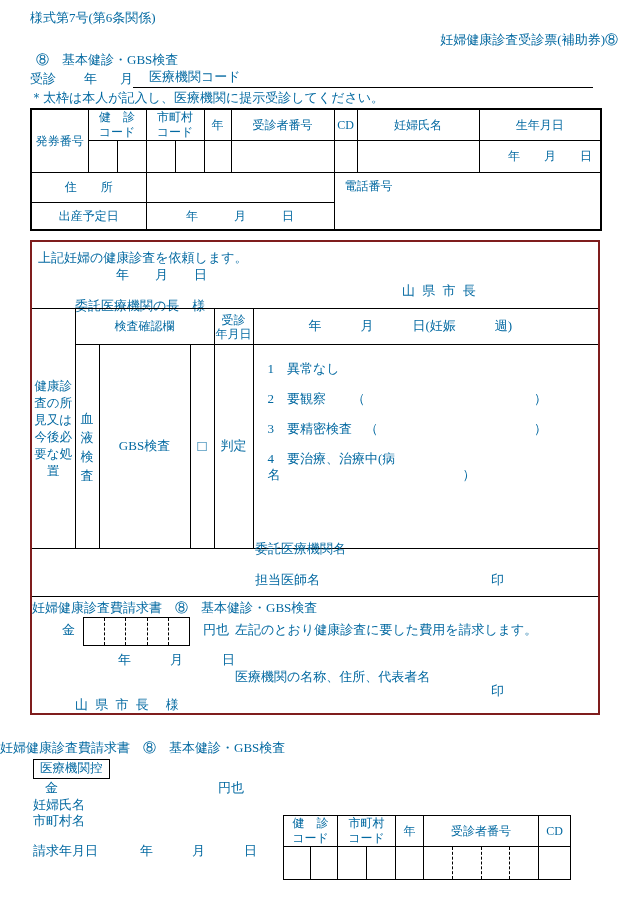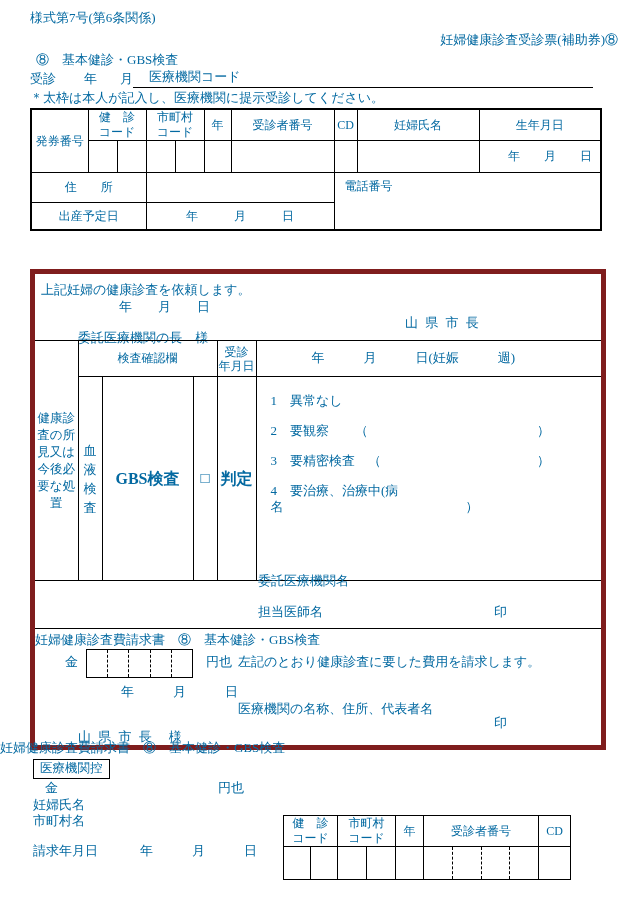--- a/index.html
+++ b/index.html
@@ -12,35 +12,35 @@
   td{border:1px solid #000;padding:0;font-size:12px;text-align:center;vertical-align:middle;overflow:hidden;}
   
   .t1{border:2px solid #000;}
   .t1 td{height:27px;}
   .t1 tr.r2 td{height:31px;}
   .t1 tr.r3 td{height:29px;}
   .t1 tr.r4 td{height:26px;}
   .t1 .phone-cell{vertical-align:top;text-align:left;padding:6px 0 0 10px;}
   .t1 .ymd-right{text-align:right;padding-right:8px;}
   
-  .bigbox{left:30px;top:240px;width:566px;height:471px;border:5px solid #7f1d1d;margin-top:29px;}
+  .bigbox{left:30px;top:240px;width:566px;height:471px;border:2px solid #7f1d1d;}
   
   .exam{width:566px;}
   .exam td:first-child{border-left:none;}
   .exam td:last-child{border-right:none;}
   .exam tr.hdr td{height:35px;}
   .exam tr.body td{height:187px;}
   .exam .wrap3{word-break:break-all;padding:0 1px;line-height:17px;font-size:12.5px;}
   .exam .vert{word-break:break-all;padding:0 5px;line-height:19px;font-size:13px;}
   .exam .small{font-size:12px;line-height:14px;}
   .exam .datehdr{text-align:left;padding-left:55px;font-size:13px;}
   .exam .items-cell{vertical-align:top;text-align:left;padding:16px 0 0 14px;font-size:13px;}
   .exam .items-cell div{height:30px;}
   .exam .chk{font-size:15px;}
-  .exam .gbs-cell,.exam .judge-cell{font-size:16px;font-weight:bold;}
+  .exam .gbs-cell,.exam .judge-cell{font-size:13px;}
   
   .billing{left:0;top:354px;width:566px;height:117px;border-top:1px solid #000;}
   .moneybox{display:flex;border:1px solid #000;width:105px;height:27px;}
   .moneybox span{flex:1;border-right:1px dashed #000;}
   .moneybox span:last-child{border-right:none;}
   
   .cutline{display:flex;align-items:center;gap:6px;left:10px;top:722px;width:610px;font-size:12.5px;}
   .dots{flex:1;border-top:2px dotted #444;height:0;}
   
   .copybox{display:inline-block;border:1px solid #000;padding:1px 6px;font-size:12.5px;}

